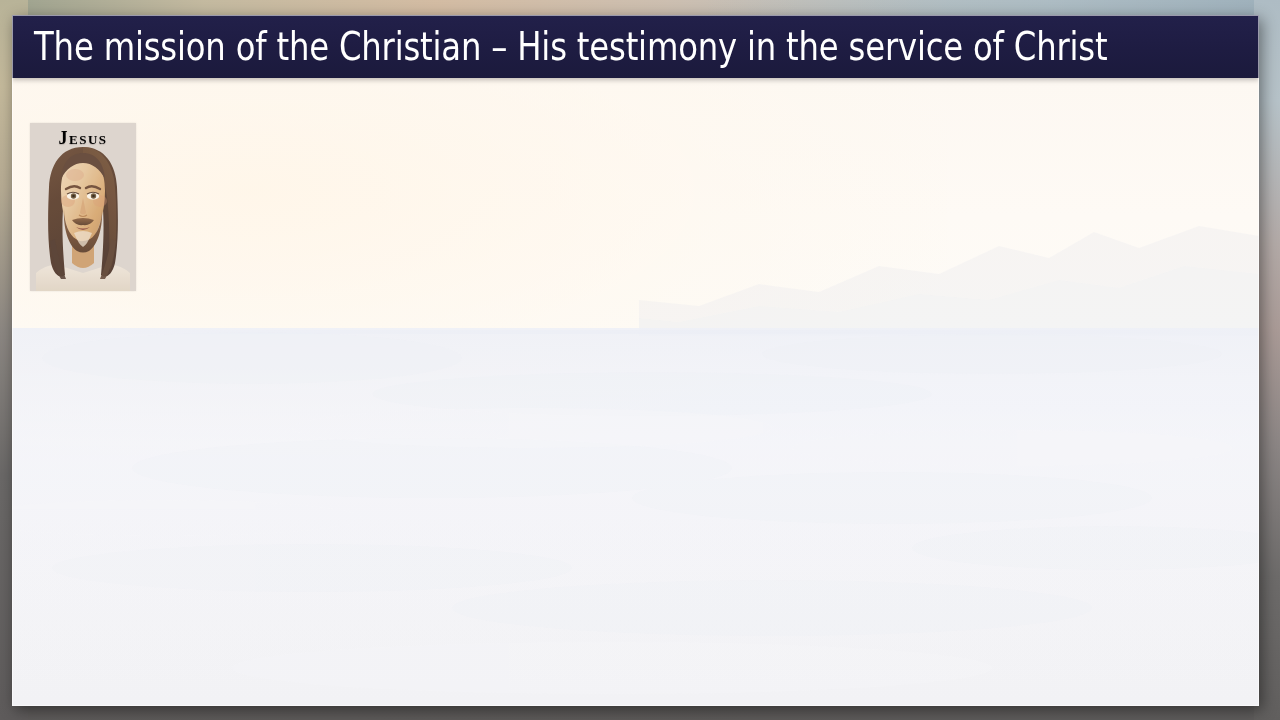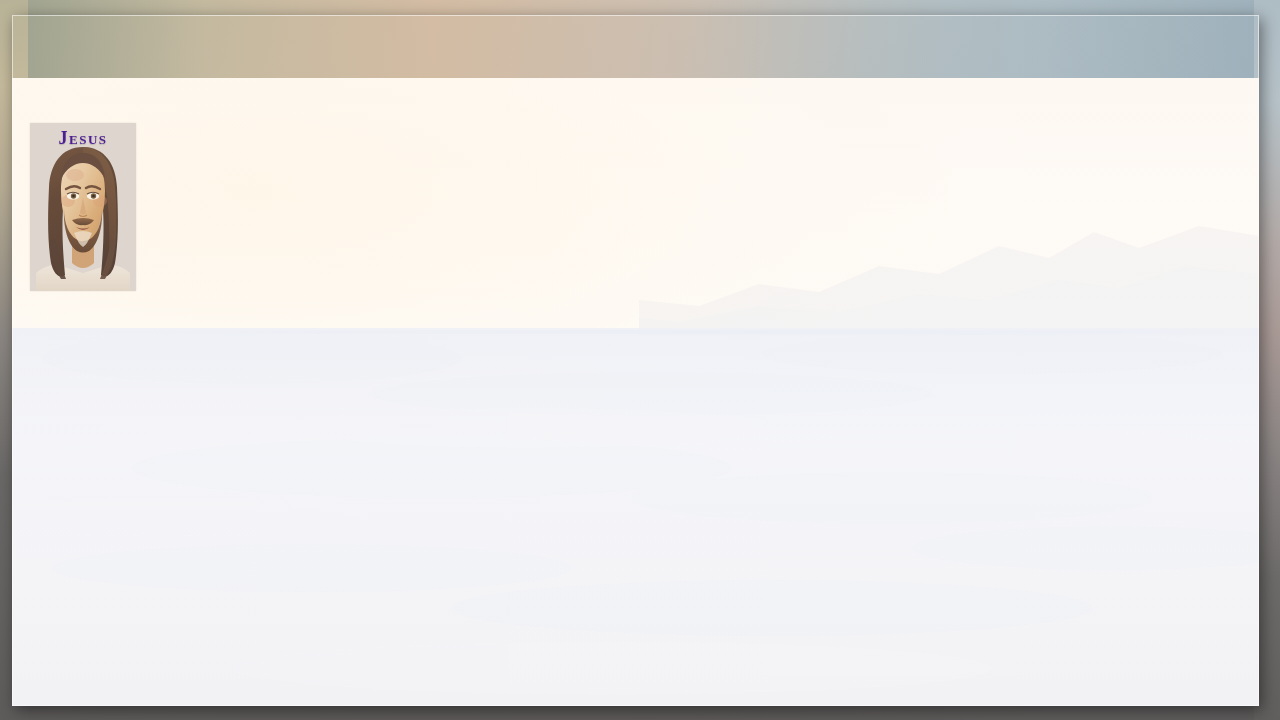--- a/index.html
+++ b/index.html
@@ -208,21 +208,21 @@
     height: 168px;
     background: #ddd5ce;
     overflow: hidden;
     box-shadow: 0 0 2px rgba(0,0,0,0.10);
   }
   #jesus-caption {
     position: absolute;
     left: 0; right: 0;
     top: 5px;
     text-align: center;
-    color: #4c1d95;
+    color: #000000;
     font-family: "Liberation Serif", "DejaVu Serif", serif;
     font-variant: small-caps;
     font-weight: 700;
     font-size: 18px;
     letter-spacing: 1.5px;
     text-shadow: 0 1px 1px rgba(120,110,105,0.35);
     z-index: 3;
     pointer-events: none;
   }
   #jesus-art {
@@ -361,16 +361,19 @@
           <path d="M44,110 Q53,106 62,110 Q57,122 53,124 Q49,122 44,110 Z" fill="#efe2cf" opacity="0.75"></path>
 
           <path d="M20,118 C22,134 26,148 31,156 L36,156 C31,144 27,130 25,116 Z" fill="#4e362a" opacity="0.9"></path>
           <path d="M86,118 C84,134 80,148 75,156 L70,156 C75,144 79,130 81,116 Z" fill="#5c4030" opacity="0.9"></path>
 
           <rect x="0" y="0" width="106" height="168" fill="#ddd5ce" opacity="0.10"></rect>
         </svg>
       </div>
     </div>
 
+    <div id="title-bar">
+      <div id="title-text">The mission of the Christian – His testimony in the service of Christ</div>
+    </div>
 
     <div id="slide-edge"></div>
   </div>
 </div>
 
 </body></html>

